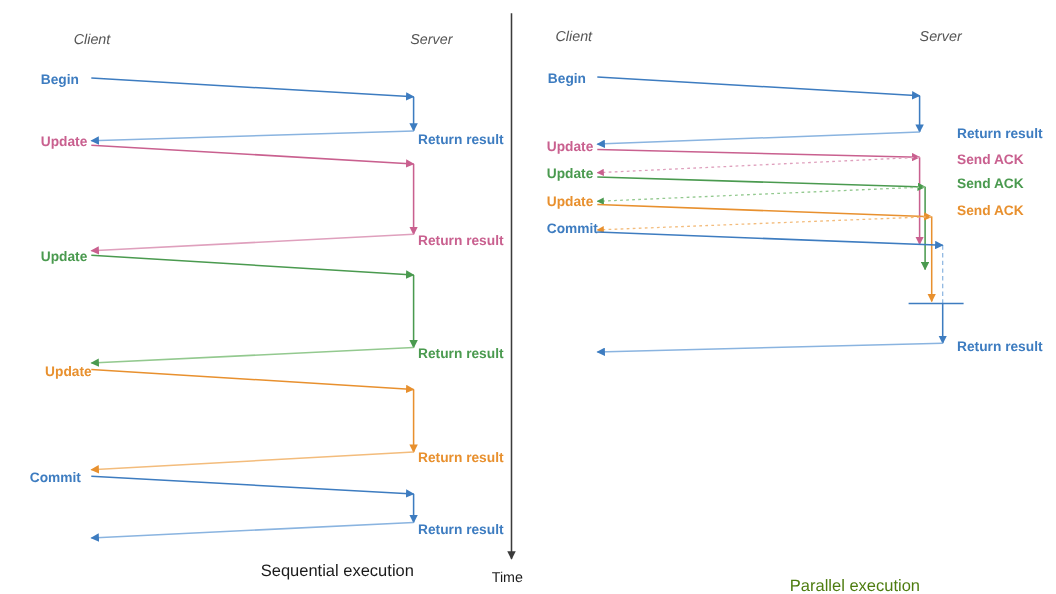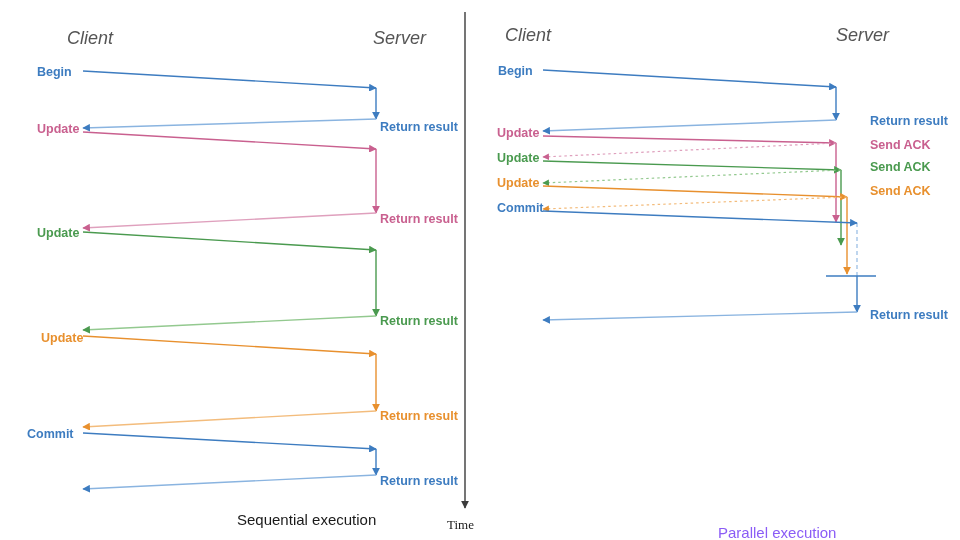--- a/index.html
+++ b/index.html
@@ -1,23 +1,23 @@
 <!DOCTYPE html>
 <html><head>
 <meta charset="utf-8">
 <style>
   html,body{margin:0;padding:0;background:#ffffff;}
   body{width:960px;height:540px;overflow:hidden;
        font-family:"Liberation Sans","DejaVu Sans",sans-serif;}
   #root{position:relative;width:960px;height:540px;background:#fff;}
   svg{position:absolute;left:0;top:0;width:960px;height:540px;}
-  .lane-title{font-style:italic;font-size:18px;fill:#555555;}
+  .lane-title{font-style:italic;font-size:13px;fill:#555555;}
   .msg-label{font-size:12.5px;font-weight:bold;}
   .caption{font-size:15px;fill:#1a1a1a;}
-  .time-label{font-size:13px;fill:#1a1a1a;font-family:Liberation Serif, serif;}
+  .time-label{font-size:13px;fill:#1a1a1a;}
 </style>
 </head>
 <body>
 
 <div id="root">
   <svg viewBox="0 0 960 540">
     <defs id="marker-defs">
         <marker id="ah-3b3b3b" viewBox="0 0 10 10" refX="9" refY="5" markerWidth="5.5" markerHeight="5.5" orient="auto-start-reverse" markerUnits="strokeWidth">
           <path d="M 0 0 L 10 5 L 0 10 z" fill="#3b3b3b"></path>
         </marker>
@@ -81,21 +81,21 @@
       <div class="msg-label" style="position: absolute; left: 37px; top: 122px; color: rgb(201, 96, 143); white-space: nowrap;">Update</div>
       <div class="msg-label" style="position: absolute; left: 380px; top: 212px; color: rgb(201, 96, 143); white-space: nowrap;">Return result</div>
       <div class="msg-label" style="position: absolute; left: 37px; top: 226px; color: rgb(74, 154, 79); white-space: nowrap;">Update</div>
       <div class="msg-label" style="position: absolute; left: 380px; top: 314px; color: rgb(74, 154, 79); white-space: nowrap;">Return result</div>
       <div class="msg-label" style="position: absolute; left: 41px; top: 331px; color: rgb(232, 144, 46); white-space: nowrap;">Update</div>
       <div class="msg-label" style="position: absolute; left: 380px; top: 409px; color: rgb(232, 144, 46); white-space: nowrap;">Return result</div>
       <div class="msg-label" style="position: absolute; left: 27px; top: 427px; color: rgb(61, 124, 192); white-space: nowrap;">Commit</div>
       <div class="msg-label" style="position: absolute; left: 380px; top: 474px; color: rgb(61, 124, 192); white-space: nowrap;">Return result</div>
       <div class="lane-title" style="position: absolute; left: 505px; top: 25px; color: rgb(85, 85, 85); white-space: nowrap; font-style: italic;">Client</div>
       <div class="lane-title" style="position: absolute; left: 836px; top: 25px; color: rgb(85, 85, 85); white-space: nowrap; font-style: italic;">Server</div>
-      <div class="caption" style="position: absolute; left: 718px; top: 524px; color: #8b5cf6; white-space: nowrap;">Parallel execution</div>
+      <div class="caption" style="position: absolute; left: 718px; top: 524px; color: #4d7c0f; white-space: nowrap;">Parallel execution</div>
       <div class="msg-label" style="position: absolute; left: 498px; top: 64px; color: rgb(61, 124, 192); white-space: nowrap;">Begin</div>
       <div class="msg-label" style="position: absolute; left: 870px; top: 114px; color: rgb(61, 124, 192); white-space: nowrap;">Return result</div>
       <div class="msg-label" style="position: absolute; left: 497px; top: 126px; color: rgb(201, 96, 143); white-space: nowrap;">Update</div>
       <div class="msg-label" style="position: absolute; left: 870px; top: 138px; color: rgb(201, 96, 143); white-space: nowrap;">Send ACK</div>
       <div class="msg-label" style="position: absolute; left: 497px; top: 151px; color: rgb(74, 154, 79); white-space: nowrap;">Update</div>
       <div class="msg-label" style="position: absolute; left: 870px; top: 160px; color: rgb(74, 154, 79); white-space: nowrap;">Send ACK</div>
       <div class="msg-label" style="position: absolute; left: 497px; top: 176px; color: rgb(232, 144, 46); white-space: nowrap;">Update</div>
       <div class="msg-label" style="position: absolute; left: 870px; top: 184px; color: rgb(232, 144, 46); white-space: nowrap;">Send ACK</div>
       <div class="msg-label" style="position: absolute; left: 497px; top: 201px; color: rgb(61, 124, 192); white-space: nowrap;">Commit</div>
       <div class="msg-label" style="position: absolute; left: 870px; top: 308px; color: rgb(61, 124, 192); white-space: nowrap;">Return result</div>

